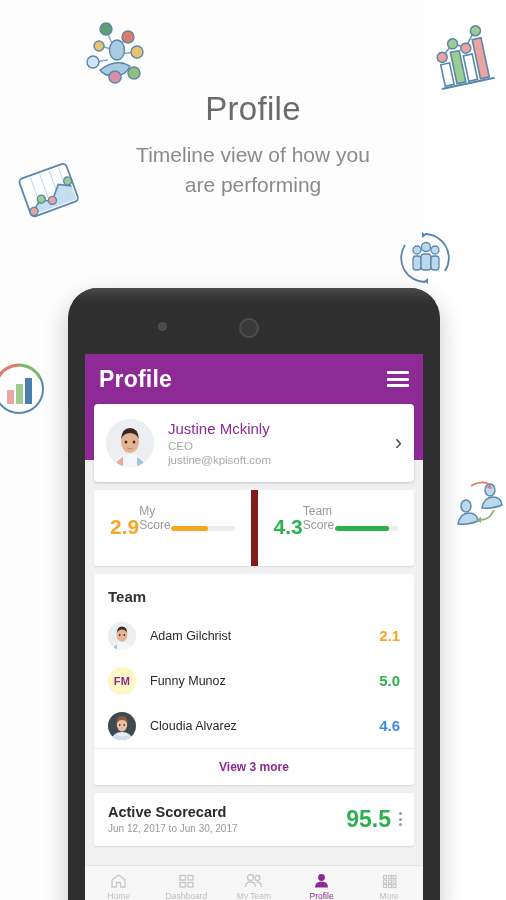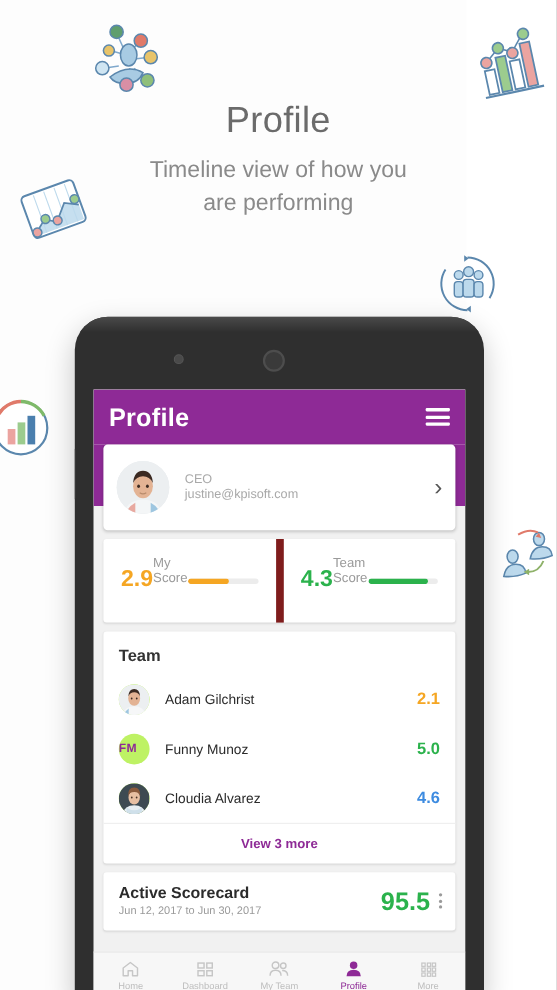--- a/index.html
+++ b/index.html
@@ -101,22 +101,22 @@
   .score-lbl { font-size:12px; color:#9a9a9a; margin-bottom:20px; }
   .track { width:100%; height:5px; border-radius:3px; background:#ececec; overflow:hidden; }
   .fill { height:100%; border-radius:3px; }
 
   
   .team-card { margin:8px 9px 0; background:#fff; border-radius:3px;
                box-shadow:0 1px 2px rgba(0,0,0,0.10); padding-top:10px; }
   .team-head { font-size:15px; font-weight:bold; color:#333; padding:4px 14px 8px; }
   .member { display:flex; align-items:center; height:45px; padding:0 14px; }
   .m-av { width:28px; height:28px; border-radius:50%; flex:0 0 28px;
-          background:#bef264; overflow:hidden; display:flex;
-          align-items:center; justify-content:flex-start; }
+          background:#fef9c3; overflow:hidden; display:flex;
+          align-items:center; justify-content:center; }
   .m-av svg { display:block; width:28px; height:28px; }
   .m-initials { font-size:11px; font-weight:bold; color:#8E2A96; letter-spacing:0.3px; }
   .m-name { margin-left:14px; font-size:12.5px; color:#2b2b2b; flex:1; }
   .m-score { font-size:15px; font-weight:bold; }
   .view-more { border-top:1px solid #eeeeee; text-align:center;
                padding:11px 0 11px; color:#8E2A96; font-size:12px; font-weight:bold; cursor:pointer; }
 
   
   .scorecard { margin:8px 9px 0; background:#fff; border-radius:3px;
                box-shadow:0 1px 2px rgba(0,0,0,0.10);
@@ -291,20 +291,21 @@
             <path d="M8 48 q3 -7 9 -10 l0 10 z" fill="#e8a9a0"></path>
             <path d="M31 38 q6 3 9 10 l-9 0 z" fill="#9ec6e0"></path>
             <ellipse cx="24" cy="23" rx="9" ry="11" fill="#e3b394"></ellipse>
             <path d="M15 20 q1 -11 9 -11 q8 0 9 11 q-3 -6 -9 -6 q-6 0 -9 6 z" fill="#3b2a22"></path>
             <ellipse cx="20" cy="23" rx="1.3" ry="1.6" fill="#3b2a22"></ellipse>
             <ellipse cx="28" cy="23" rx="1.3" ry="1.6" fill="#3b2a22"></ellipse>
             <path d="M21 29 q3 2 6 0" fill="none" stroke="#b88b6c" stroke-width="1"></path>
           </svg>
         </div>
         <div class="profile-info">
+          <div class="profile-name">Justine Mckinly</div>
           <div class="profile-role">CEO</div>
           <div class="profile-mail">justine@kpisoft.com</div>
         </div>
         <div class="chev">›</div>
       </div>
 
       <div class="scores">
         <div class="score-cell">
           <div class="score-val" style="color:#F5A623">2.9</div>
           <div class="score-lbl">My Score</div>

